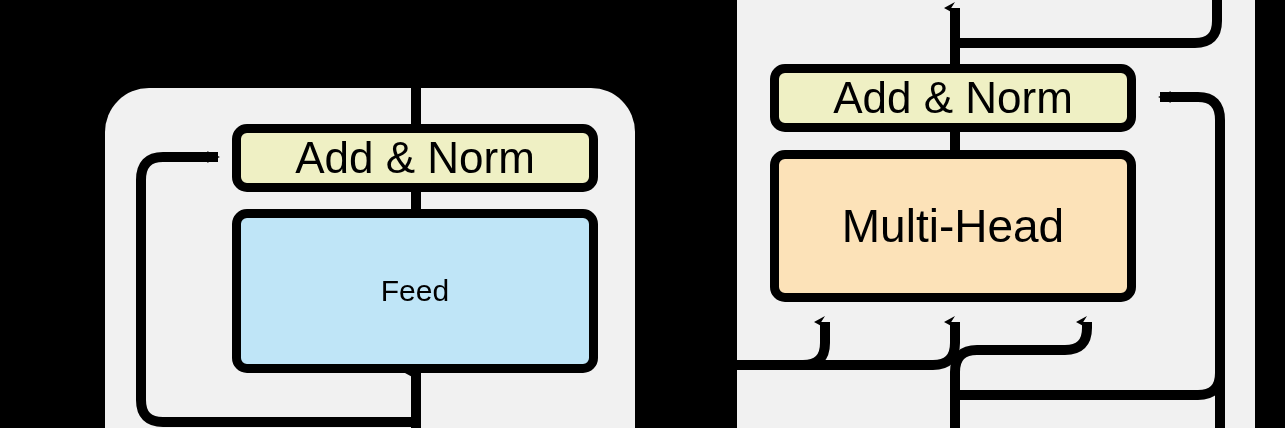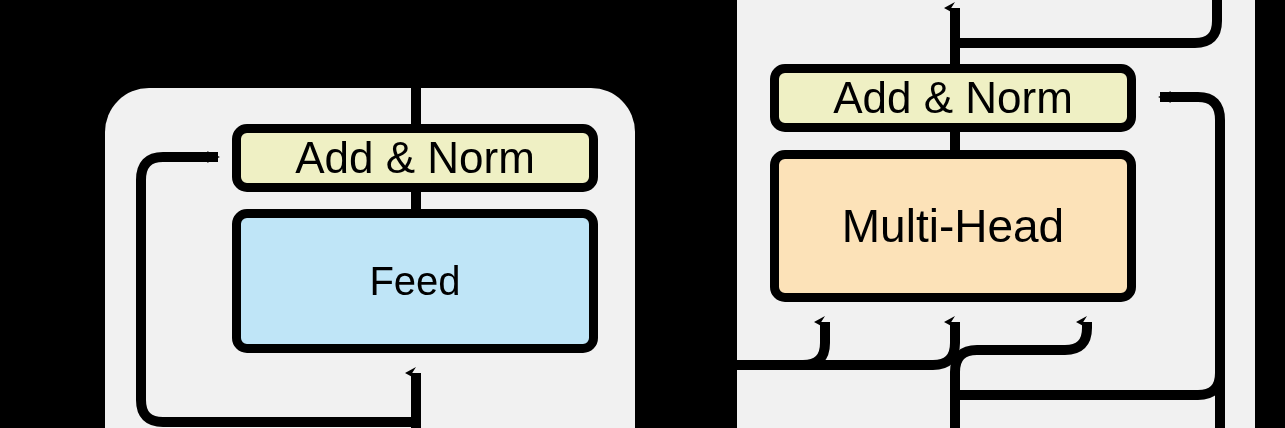--- a/index.html
+++ b/index.html
@@ -62,23 +62,23 @@
     top: 124px;
     width: 366px;
     height: 68px;
     background: #eff0c4;
     font-size: 44px;
   }
   #box-enc-ff {
     left: 232px;
     top: 209px;
     width: 366px;
-    height: 144px;
+    height: 164px;
     background: #bfe5f7;
-    font-size: 40px;
+    font-size: 30px;
   }
   #box-dec-addnorm {
     left: 770px;
     top: 64px;
     width: 366px;
     height: 68px;
     background: #eff0c4;
     font-size: 44px;
   }
   #box-dec-mha {

